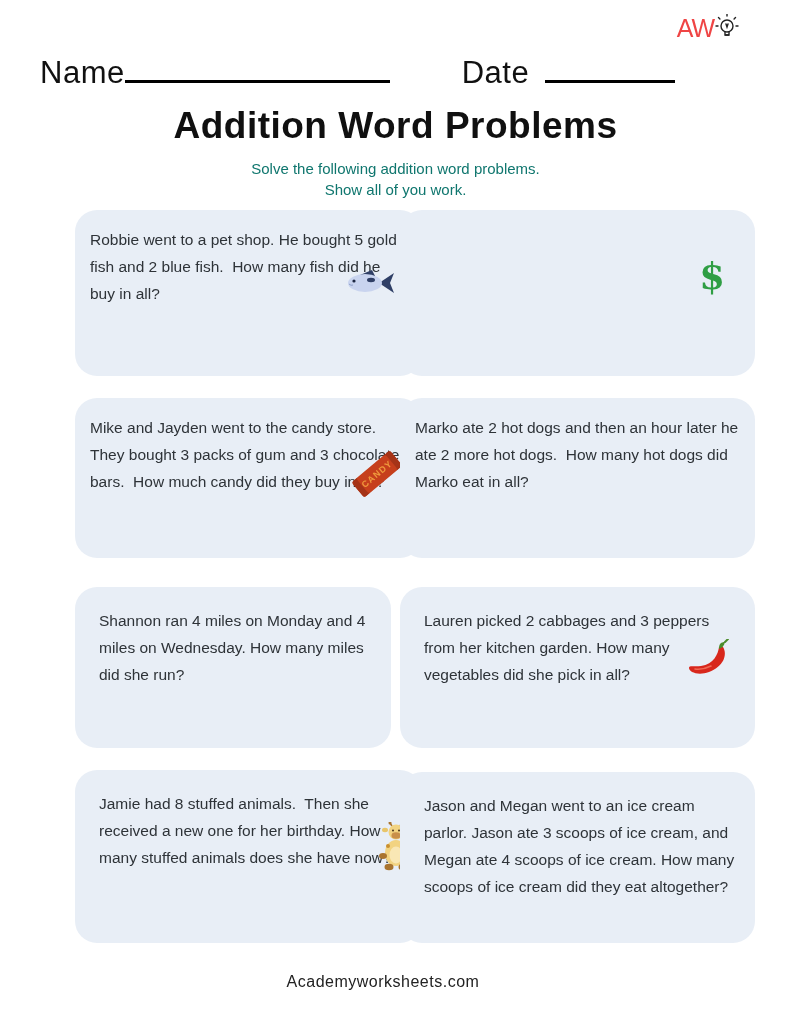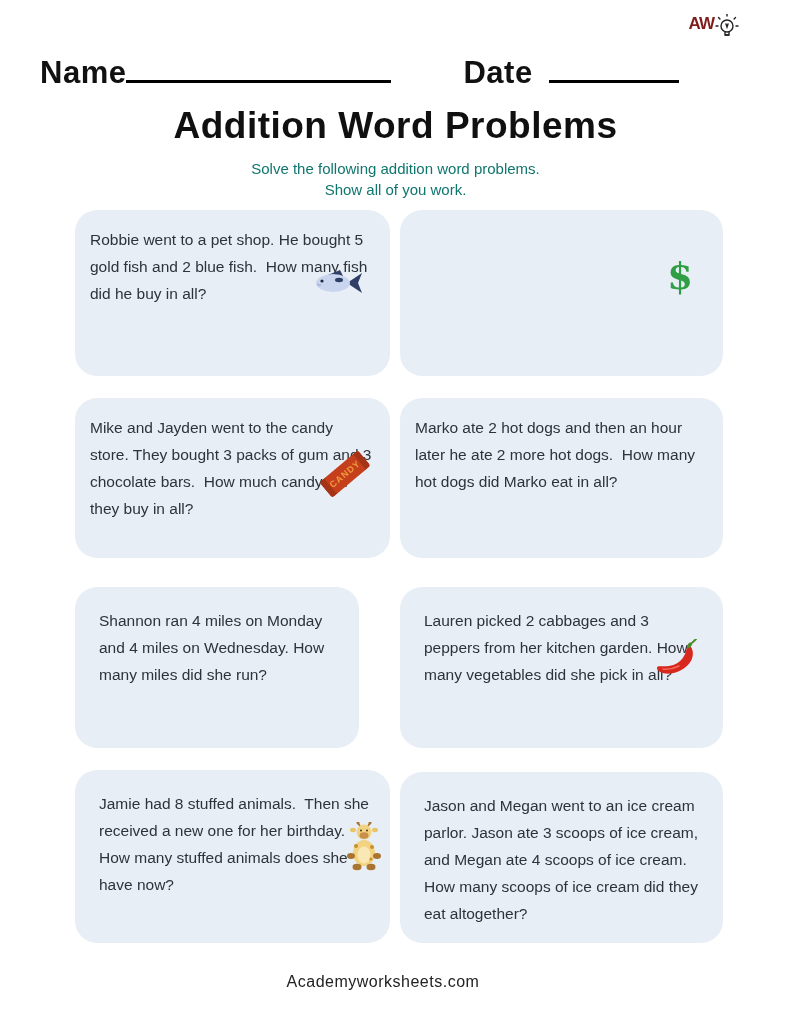--- a/index.html
+++ b/index.html
@@ -2,35 +2,35 @@
 <html><head>
 <meta charset="utf-8">
 <style>
   html,body{margin:0;padding:0;}
   body{
     width:791px;height:1024px;position:relative;background:#ffffff;
     font-family:"Liberation Sans", sans-serif;color:#2e3338;overflow:hidden;
   }
   
   .logo{position:absolute;top:14px;right:52px;display:flex;align-items:flex-start;gap:1px;}
-  .logo .aw{font-size:17px;font-weight:700;letter-spacing:-1px;color:#7f1d1d;}
+  .logo .aw{font-size:25px;font-weight:400;letter-spacing:-1px;color:#ef4444;}
   
   .fill-row{position:absolute;left:40px;top:40px;width:672px;display:flex;align-items:baseline;}
-  .fill-label{font-size:31px;font-weight:700;color:#111;letter-spacing:0.5px;}
+  .fill-label{font-size:31px;font-weight:400;color:#111;letter-spacing:0.5px;}
   .blank-line{border-bottom:3px solid #000;height:40px;}
   .line-name{width:265px;}
   .line-date{width:130px;margin-left:16px;}
   .date-label{margin-left:72px;}
   
   .title{position:absolute;top:105px;left:0;width:791px;text-align:center;
          font-size:37px;font-weight:700;color:#101010;letter-spacing:0.5px;}
   .subtitle{position:absolute;top:158px;left:0;width:791px;text-align:center;
             font-size:15px;color:#0f766e;line-height:21px;}
   
-  .card{position:absolute;background:#e8eef6;border-radius:22px;}
+  .card{position:absolute;background:#e8eef6;border-radius:22px;padding-left:32px;}
   .card .ptext{
     margin:0;position:absolute;left:15px;right:14px;top:16px;
     font-size:15.5px;line-height:27px;color:#2e3338;white-space:pre-wrap;
   }
   .card.indent .ptext{left:24px;top:20px;}
   .c1{left:75px;top:210px;width:315px;height:166px;}
   .c2{left:400px;top:210px;width:323px;height:166px;}
   .c3{left:75px;top:398px;width:315px;height:160px;}
   .c4{left:400px;top:398px;width:323px;height:160px;}
   .c5{left:75px;top:587px;width:284px;height:161px;}

